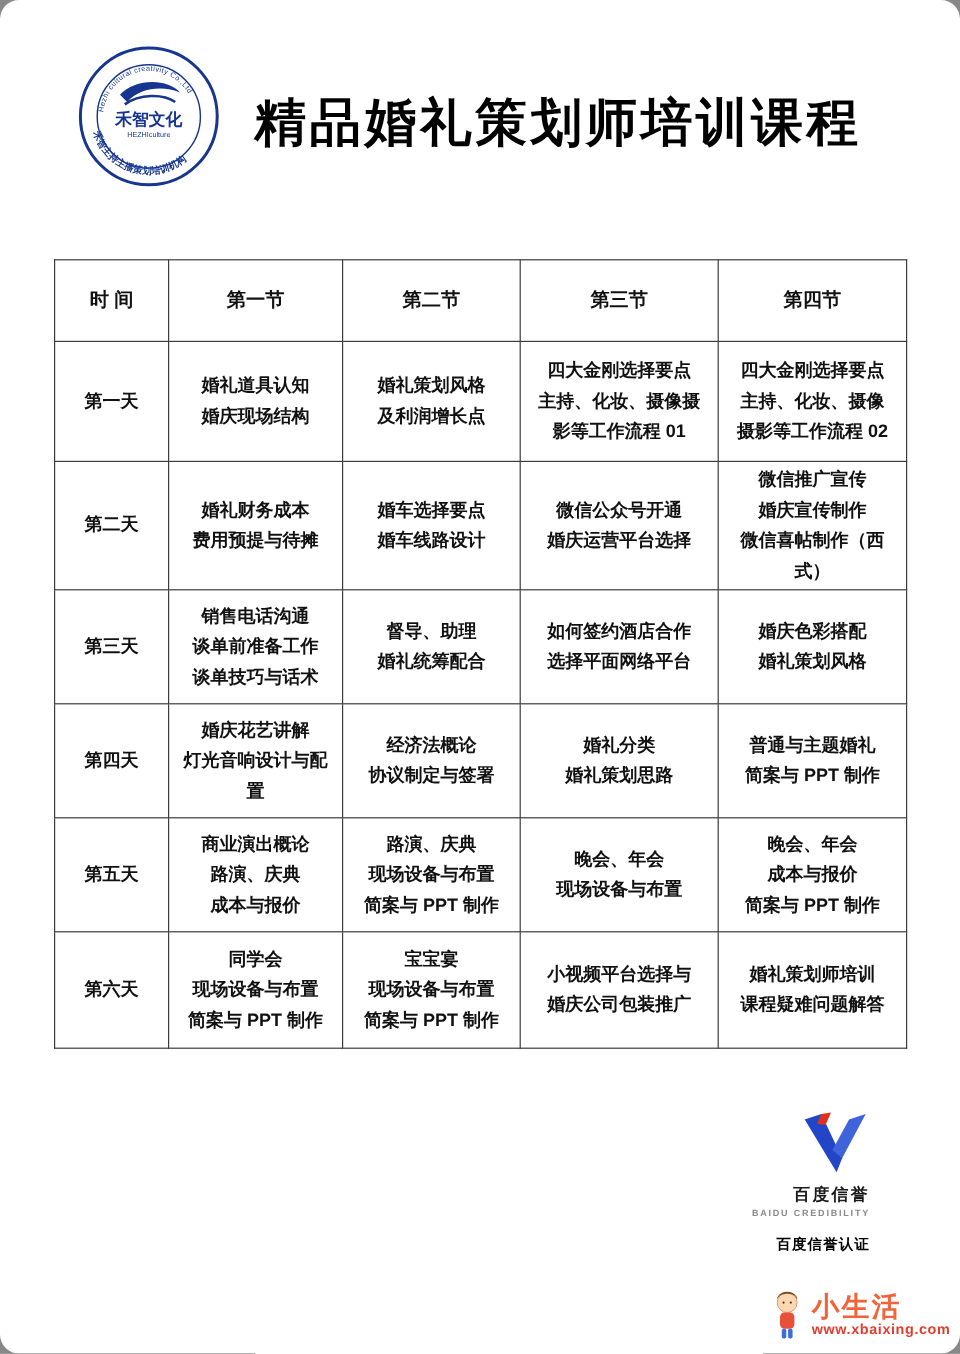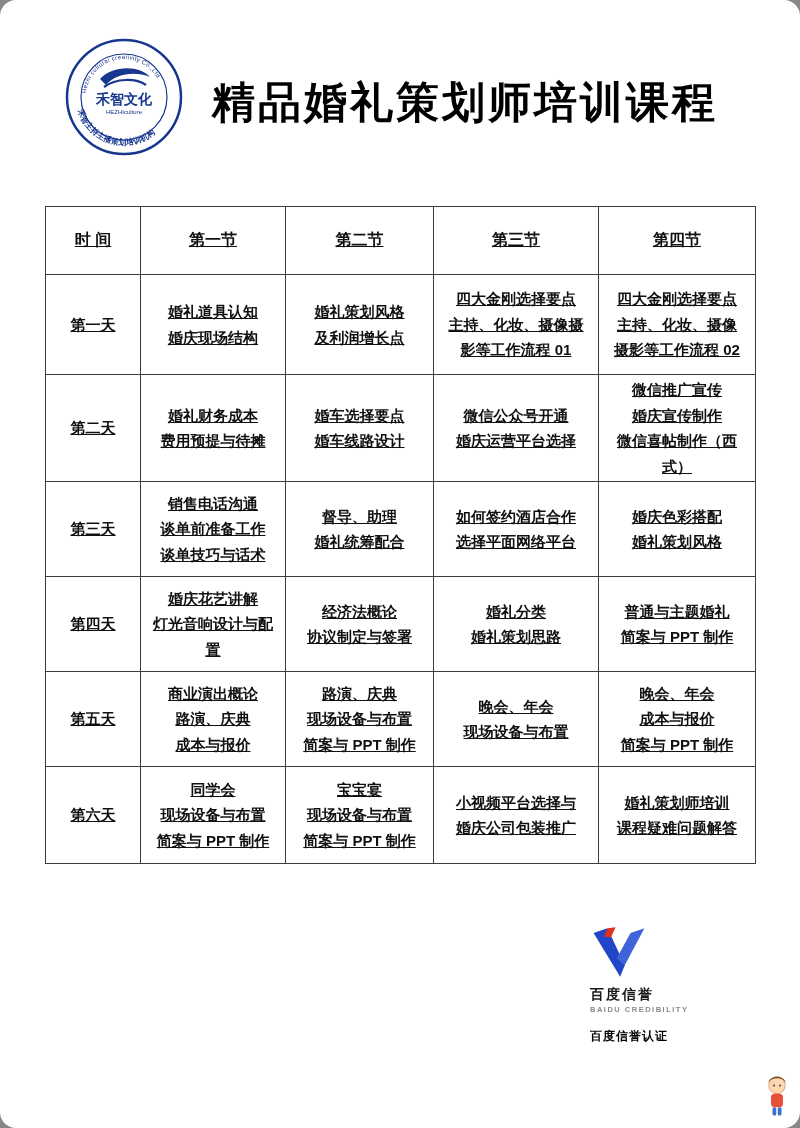--- a/index.html
+++ b/index.html
@@ -34,25 +34,24 @@
     font-weight: 900;
     letter-spacing: 3px;
     color: #000;
     white-space: nowrap;
   }
 
   
   table.schedule {
     position: absolute;
     left: 45px;
-    top: 206px;
+    top: 216px;
     width: 710px;
     border-collapse: collapse;
     table-layout: fixed;
-    text-decoration: underline;
   }
   table.schedule th, table.schedule td {
     border: 1px solid #3c3c3c;
     text-align: center;
     vertical-align: middle;
     white-space: pre-line;
     padding: 2px 6px;
     color: #111;
   }
   table.schedule th {
@@ -64,21 +63,21 @@
     font-size: 15px;
     font-weight: 600;
     line-height: 1.7;
   }
   td.day-cell { font-size: 16px; font-weight: 700; }
   tr.row-1 { height: 100px; }
   tr.row-2, tr.row-3, tr.row-4, tr.row-5 { height: 95px; }
   tr.row-6 { height: 97px; }
 
   
-  .footer-col { position: absolute; text-align: left; }
+  .footer-col { position: absolute; text-align: right; }
   .f-left  { left: 92px;  top: 922px; width: 155px; }
   .f-mid   { left: 330px; top: 922px; width: 210px; }
   .f-right { left: 590px; top: 926px; width: 135px; }
 
   .f-left .logo-svg  { width: 100px; height: 102px; }
   .f-mid .badge-svg  { width: 86px;  height: 94px;  }
   .f-right .baidu-svg{ width: 58px;  height: 52px;  }
 
   .copyright-text {
     margin-top: 8px;
@@ -285,15 +284,19 @@
       </svg>
     <div class="baidu-title">百度信誉</div>
     <div class="baidu-sub">BAIDU CREDIBILITY</div>
     <div class="baidu-cert">百度信誉认证</div>
   </div>
 
   <div class="watermark">
     <svg class="mascot-svg">
         <use href="#sym-mascot"></use>
       </svg>
+    <div>
+      <div class="wm-title">小生活</div>
+      <div class="wm-url">www.xbaixing.com</div>
+    </div>
   </div>
 
 </div>
 
 </body></html>

